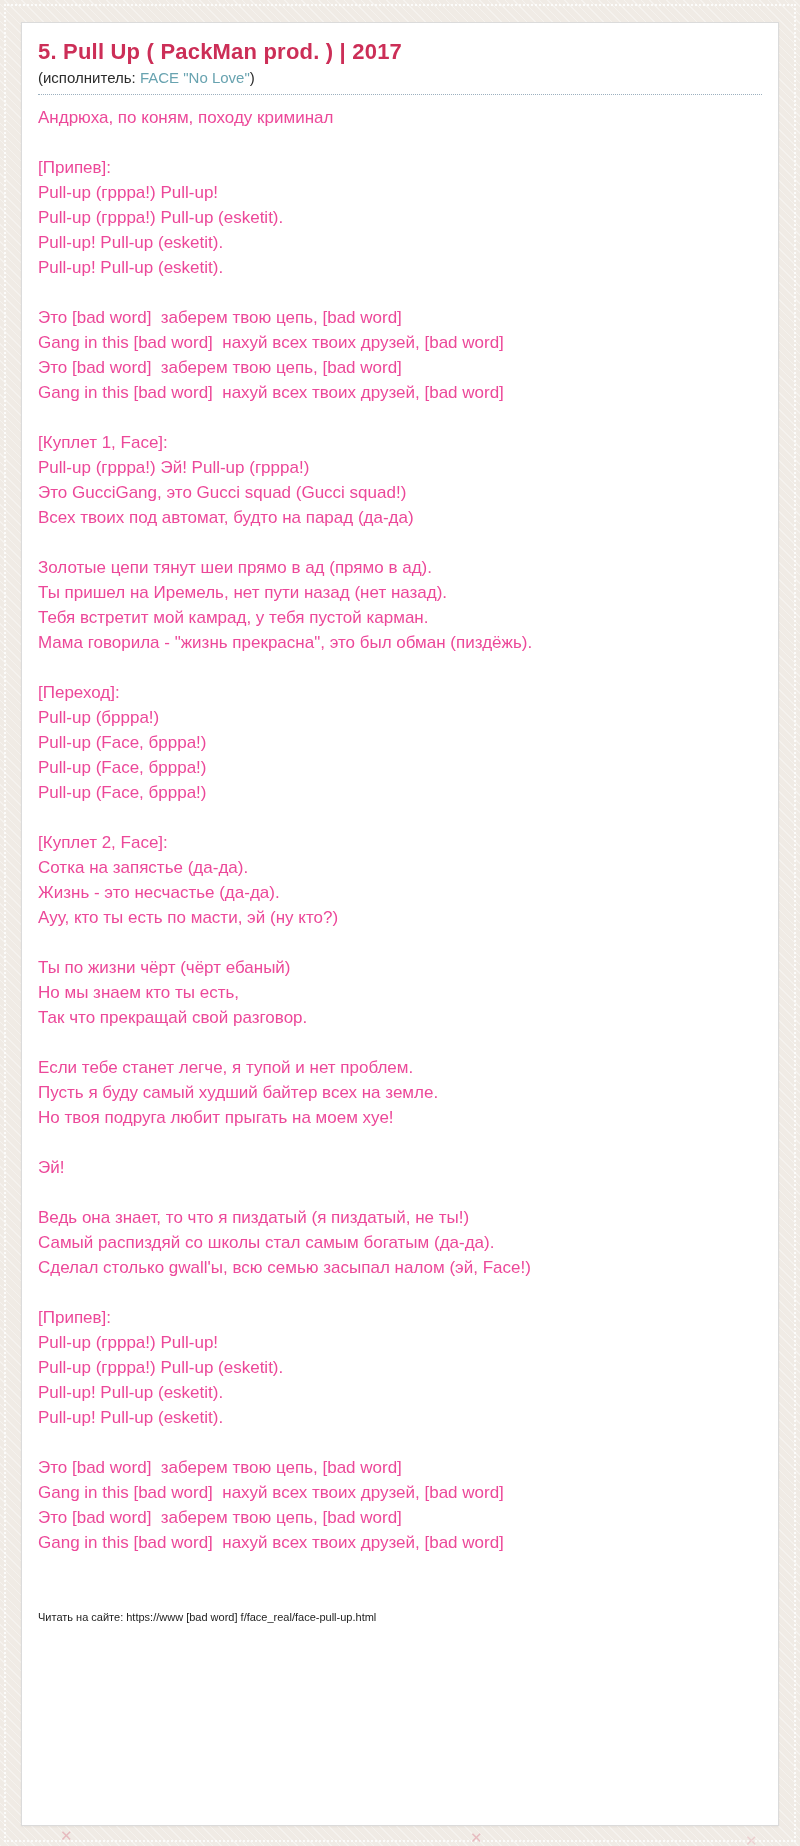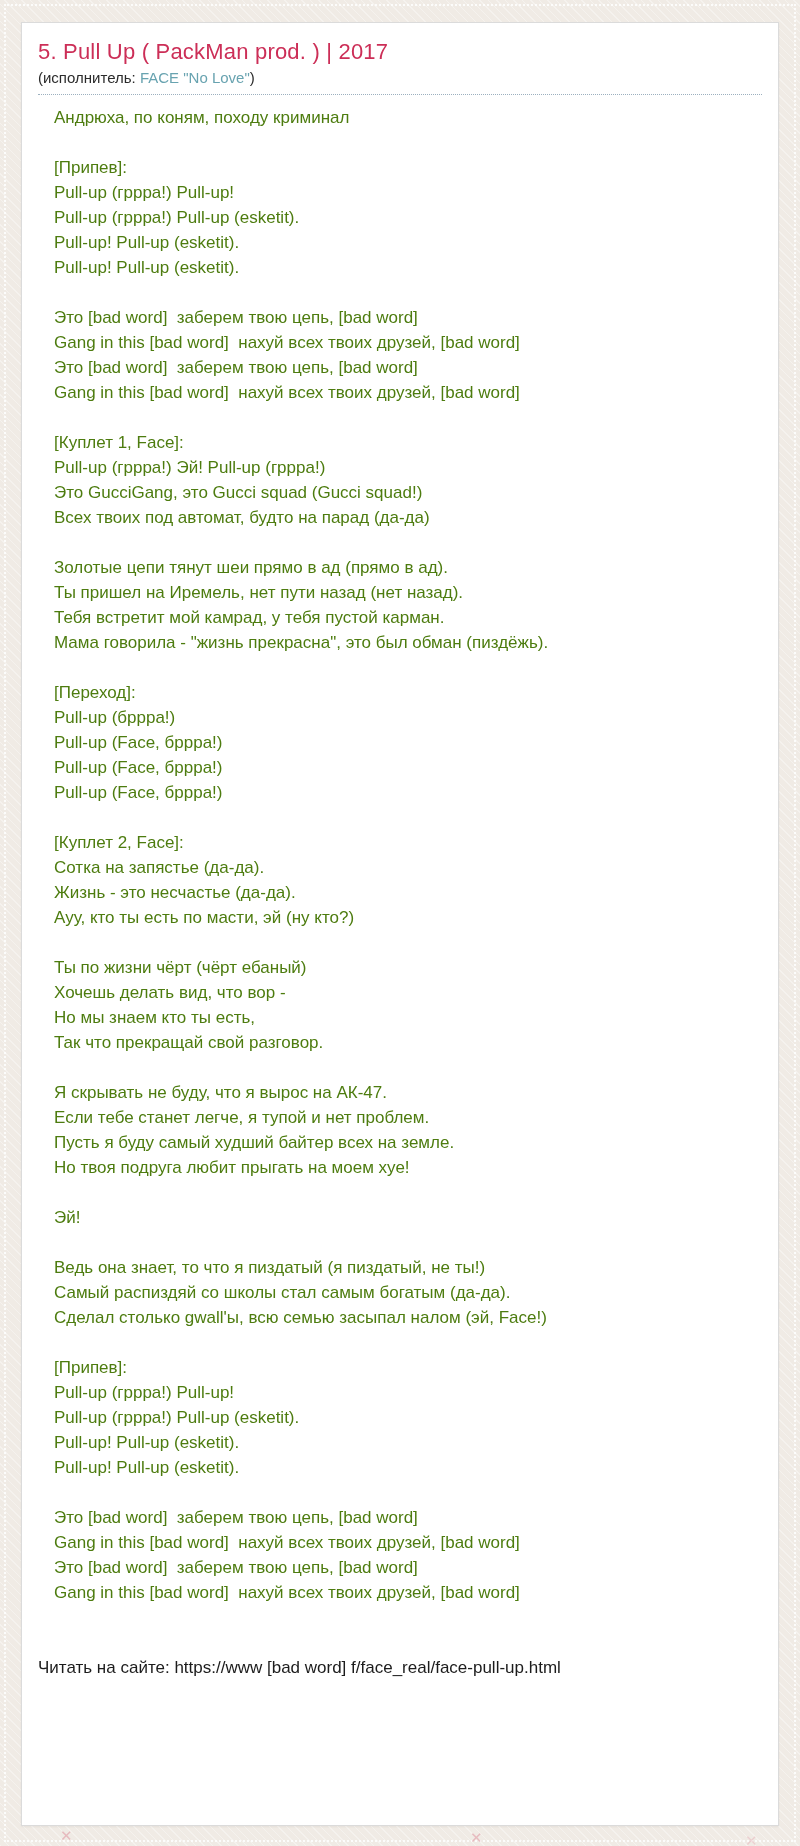--- a/index.html
+++ b/index.html
@@ -35,49 +35,48 @@
     position: absolute;
     left: 21px; top: 22px;
     width: 758px; height: 1804px;
     background: #ffffff;
     border: 1px solid #dbdbdb;
     box-shadow: 0 1px 2px rgba(0,0,0,0.05);
     padding: 14px 16px 20px 16px;
   }
   .title {
     font-size: 22px;
-    font-weight: 400;
+    font-weight: 700;
     color: #cc2e57;
     letter-spacing: 0.2px;
     margin-top: 2px;
   }
   .artist-line {
     font-size: 15px;
     color: #2b2b2b;
     margin-top: 4px;
     padding-bottom: 8px;
     border-bottom: 1px dotted #9cb0bf;
   }
   .artist-link {
     color: #68a3b0;
     text-decoration: none;
     cursor: pointer;
   }
   .lyrics {
     margin-top: 10px;
     font-size: 17px;
     line-height: 25px;
-    color: #4d7c0f;
-    margin-left: 16px;
+    color: #ec4899;
   }
   .stanza { margin-bottom: 25px; }
   .line { white-space: pre-wrap; }
   .footer-note {
     margin-top: 50px;
-    font-size: 17px;
+    font-size: 11px;
     line-height: 25px;
     color: #1c1c1c;
     white-space: pre-wrap;
   }
 </style>
 </head>
 <body>
 
 <div class="page-frame"></div>
 <span class="stitch s1">✕</span>
@@ -125,26 +124,24 @@
         <p class="line">Pull-up (Face, бррра!)</p>
       </div>
       <div class="stanza">
         <p class="line">[Куплет 2, Face]:</p>
         <p class="line">Сотка на запястье (да-да).</p>
         <p class="line">Жизнь - это несчастье (да-да).</p>
         <p class="line">Ауу, кто ты есть по масти, эй (ну кто?)</p>
       </div>
       <div class="stanza">
         <p class="line">Ты по жизни чёрт (чёрт ебаный)</p>
-        <p class="line">Хочешь делать вид, что вор -</p>
         <p class="line">Но мы знаем кто ты есть,</p>
         <p class="line">Так что прекращай свой разговор.</p>
       </div>
       <div class="stanza">
-        <p class="line">Я скрывать не буду, что я вырос на АК-47.</p>
         <p class="line">Если тебе станет легче, я тупой и нет проблем.</p>
         <p class="line">Пусть я буду самый худший байтер всех на земле.</p>
         <p class="line">Но твоя подруга любит прыгать на моем хуе!</p>
       </div>
       <div class="stanza">
         <p class="line">Эй!</p>
       </div>
       <div class="stanza">
         <p class="line">Ведь она знает, то что я пиздатый (я пиздатый, не ты!)</p>
         <p class="line">Самый распиздяй со школы стал самым богатым (да-да).</p>

